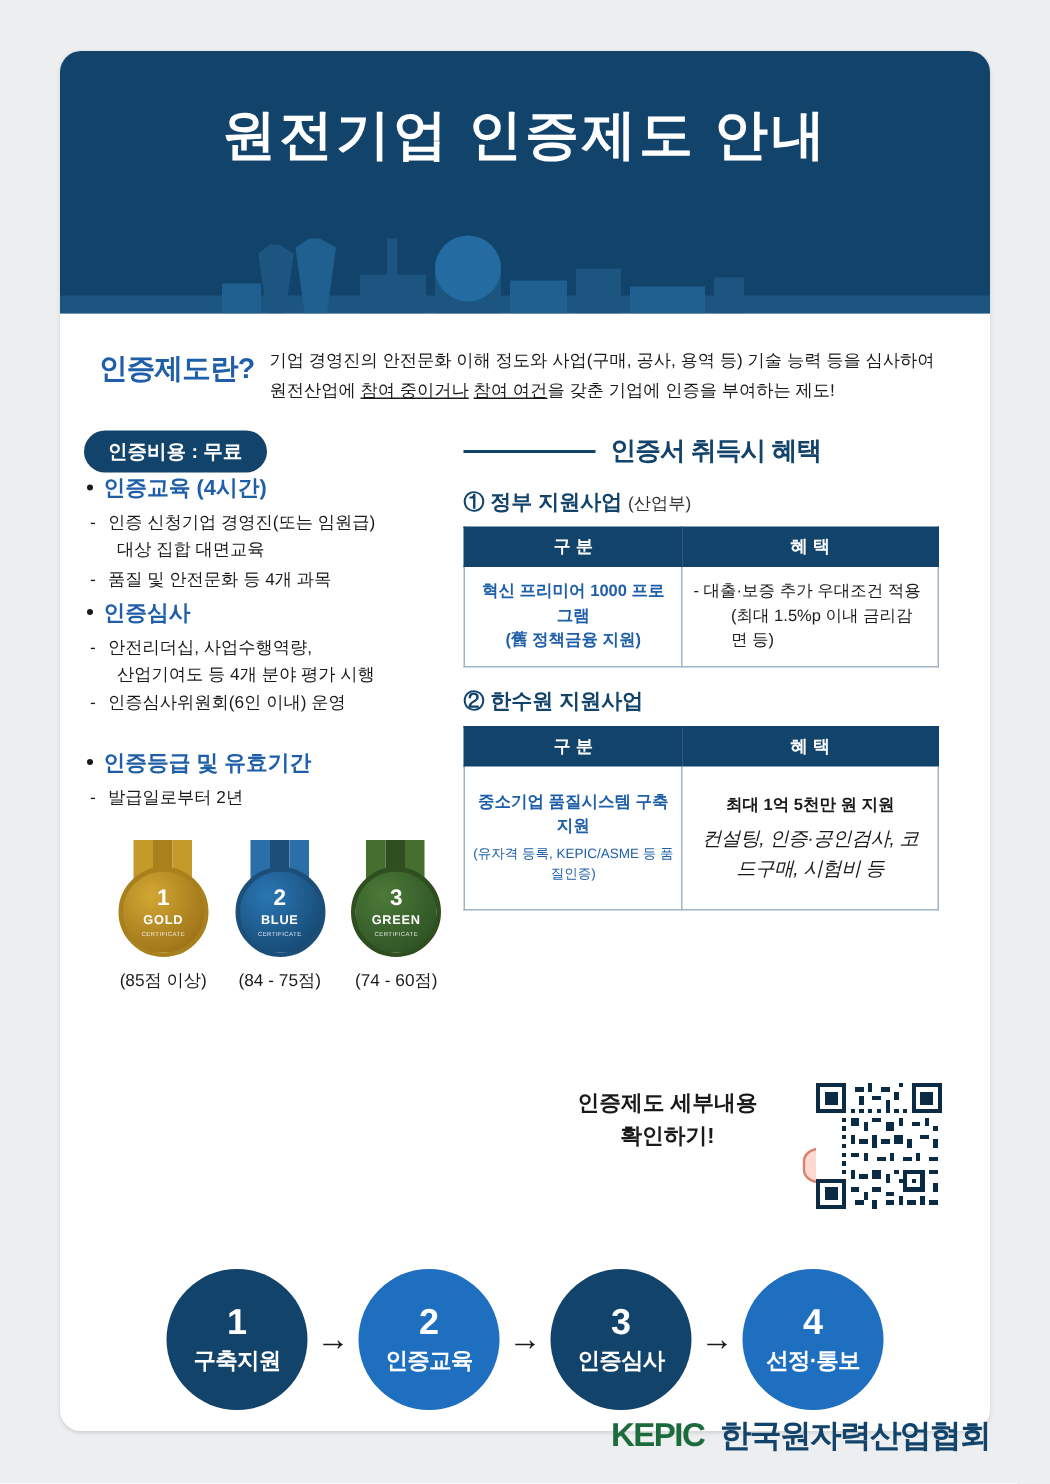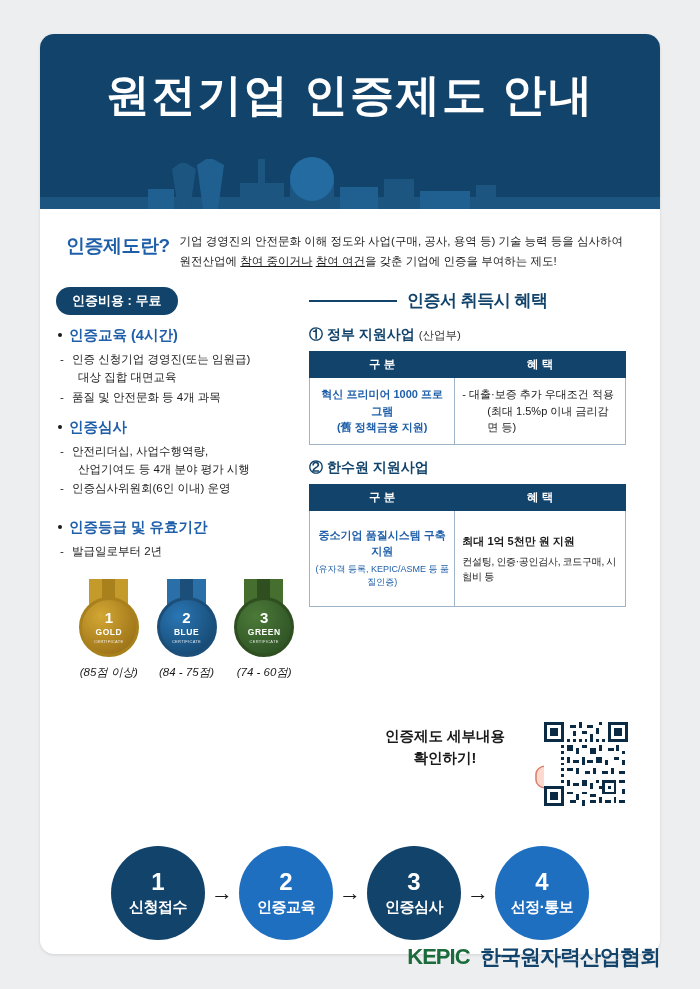--- a/index.html
+++ b/index.html
@@ -23,21 +23,21 @@
   .header {
     position:relative;
     width:620px; height:175px;
     background:#12436b;
     overflow:hidden;
   }
   .header-title {
     position:absolute; top:32px; left:0; width:100%;
     text-align:center;
     color:#ffffff;
-    font-size:44px; font-weight:bold; letter-spacing:2px;
+    font-size:36px; font-weight:bold; letter-spacing:2px;
   }
   
   .plant { position:absolute; bottom:0; left:0; width:620px; height:70px; }
 
   
   .intro {
     display:flex; align-items:flex-start;
     padding:22px 26px 0 26px;
   }
   .intro-label {
@@ -56,21 +56,21 @@
   .col-right { width:317px; margin-left:6px; }
 
   .cost-pill {
     display:inline-block;
     background:#12436b; color:#fff;
     font-size:13px; font-weight:bold;
     padding:5px 16px; border-radius:14px;
     margin-top:6px; margin-left:8px;
   }
 
-  .sec { margin-top:11px; margin-left:8px; }
+  .sec { margin-top:1px; margin-left:8px; }
   .sec-title {
     color:#1f5fa9; font-size:14.5px; font-weight:bold;
     position:relative; padding-left:13px;
   }
   .sec-title:before {
     content:""; position:absolute; left:2px; top:7px;
     width:4px; height:4px; border-radius:50%; background:#1a1a1a;
   }
   .sec ul { list-style:none; margin:6px 0 0 0; padding:0; }
   .sec li {
@@ -96,39 +96,39 @@
   }
   table.bt td {
     border:1px solid #9fb4c6; padding:8px 7px; font-size:11px;
     vertical-align:middle; line-height:1.5;
   }
   td.keycell { color:#1f5fa9; font-weight:bold; font-size:12px; text-align:center; width:46%; }
   td.keycell .sub { display:block; font-weight:bold; font-size:11px; }
   td.valcell { font-size:10.5px; color:#1a1a1a; }
   td.valcell .l { display:block; }
   td.valcell .ind { display:block; padding-left:8px;margin-left:17px; }
-  td.bigval { text-align:left; font-size:13.5px; font-weight:bold; color:#1a1a1a; }
-  td.bigval .tiny { display:block; font-size:10px; font-weight:normal; margin-top:4px; letter-spacing:-0.3px;}
+  td.bigval { text-align:center; font-size:13.5px; font-weight:bold; color:#1a1a1a; }
+  td.bigval .tiny { display:block; font-size:13px; font-weight:normal; margin-top:4px; letter-spacing:-0.3px;font-style:italic;}
 
   
   .medals { display:flex; justify-content:flex-start; margin:18px 0 0 22px; }
   .medal-wrap { width:78px; text-align:center; }
   .medal { width:66px; height:78px; margin:0 auto; position:relative; }
   .ribbon { position:absolute; top:0; left:13px; width:40px; height:30px; }
   .ribbon i { position:absolute; top:0; width:13px; height:30px; display:block; }
   .disc {
     position:absolute; bottom:0; left:3px;
     width:60px; height:60px; border-radius:50%;
     display:flex; flex-direction:column; align-items:center; justify-content:center;
     color:#fff;
   }
   .disc .rank { font-size:15px; font-weight:bold; line-height:1; }
   .disc .grade { font-size:8.5px; font-weight:bold; letter-spacing:0.5px; margin-top:2px; }
   .disc .cert { font-size:4px; letter-spacing:0.3px; margin-top:2px; opacity:.85; }
-  .medal-score { font-size:11.5px; margin-top:8px; color:#1a1a1a;font-style:italic; }
+  .medal-score { font-size:11.5px; margin-top:8px; color:#1a1a1a; }
 
   
   .qr-area { position:absolute; left:330px; top:692px; width:270px; }
   .qr-text { font-size:14.5px; font-weight:bold; color:#1a1a1a; line-height:1.5; text-align:center; width:150px; }
   .qr-box { position:absolute; right:12px; top:-4px; width:84px; height:84px; }
   .hand { position:absolute; left:160px; top:22px; width:46px; height:46px; }
 
   
   .steps { position:absolute; left:0; top:812px; width:620px; display:flex; align-items:center; justify-content:center; }
   .step { width:94px; height:94px; border-radius:50%; background:#1f6fc0; color:#fff;
@@ -444,21 +444,21 @@
             <rect x="26" y="20" width="2" height="1"></rect>
           <rect x="27" y="23" width="1" height="2"></rect>
         </g>
       </svg>
     </div>
   </div>
 
   <div class="steps">
     <div class="step dark">
       <span class="n">1</span>
-      <span class="t">신청접수</span>
+      <span class="t">구축지원</span>
     </div>
     <div class="arrow">→</div>
     <div class="step">
       <span class="n">2</span>
       <span class="t">인증교육</span>
     </div>
     <div class="arrow">→</div>
     <div class="step dark">
       <span class="n">3</span>
       <span class="t">인증심사</span>

